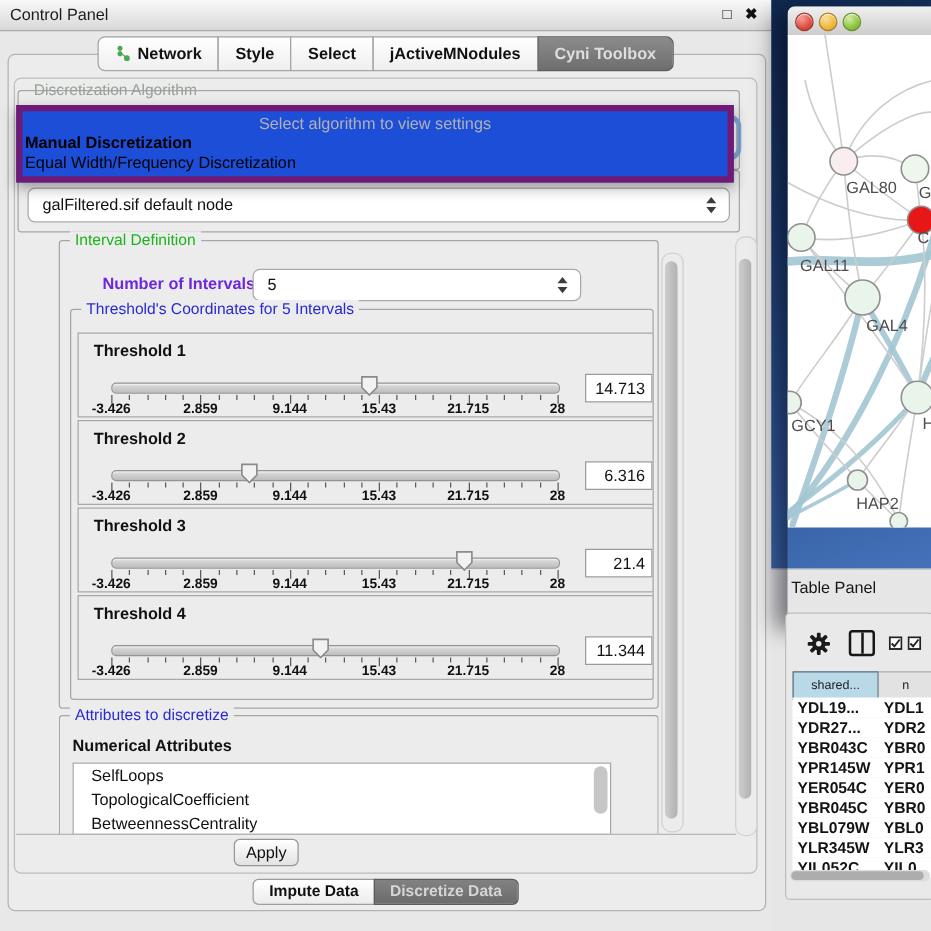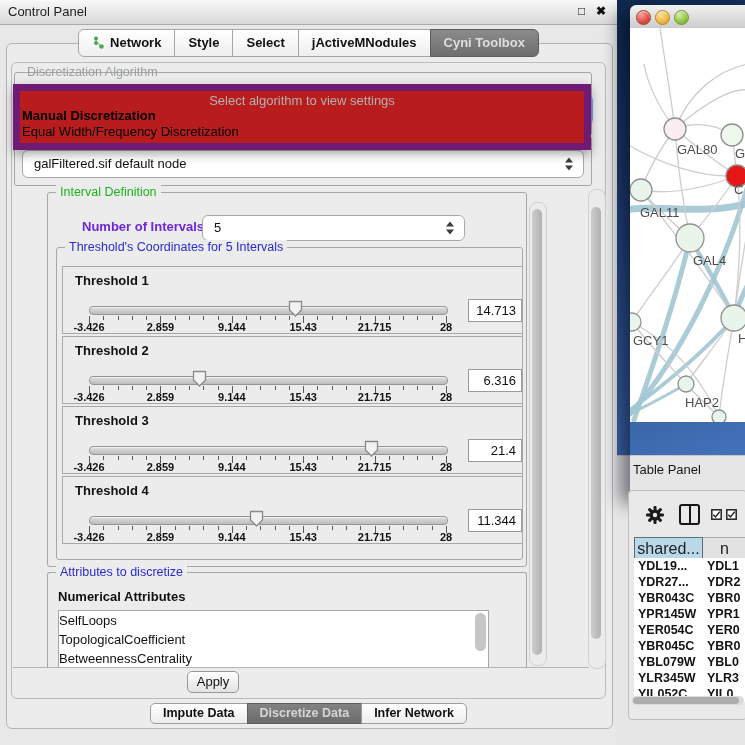--- a/index.html
+++ b/index.html
@@ -36,41 +36,41 @@
   .t-green{color:#1db31d;}
   .t-blue{color:#2a2ad0;}
   
   .combo{background:#fff;border:1px solid #a9a9a9;border-radius:6px;font-size:13px;color:#111;}
   .combo .val{position:absolute;left:11px;top:0;line-height:inherit;white-space:nowrap;}
   .spin{position:absolute;right:9px;top:50%;transform:translateY(-50%);width:9px;height:13px;}
   .spin::before{content:"";position:absolute;left:0;top:0;border-left:4.5px solid transparent;border-right:4.5px solid transparent;border-bottom:5px solid #3c3c3c;}
   .spin::after{content:"";position:absolute;left:0;bottom:0;border-left:4.5px solid transparent;border-right:4.5px solid transparent;border-top:5px solid #3c3c3c;}
   .focus-ring{box-shadow:0 0 0 3px rgba(98,153,216,.8);}
   
-  .popup{left:13px;top:84px;width:564px;height:52px;background:#b91c1c;border:7px solid #701a75;
+  .popup{left:13px;top:84px;width:564px;height:52px;background:#1d4ed8;border:5px solid #701a75;
          box-shadow:0 4px 10px rgba(0,0,0,.35);z-index:20;}
   .popup .ph{position:absolute;left:0;top:2px;width:100%;text-align:center;font-size:13px;color:#b2b2b2;}
   .popup .opt{position:absolute;left:2px;font-size:13px;color:#000;white-space:nowrap;}
   .popup .opt.b{font-weight:bold;}
   
   .th-panel{position:absolute;left:62px;width:459px;height:66px;background:#ececec;border:1px solid #a8a8a8;}
   .th-label{position:absolute;left:12px;top:6px;font-size:13px;font-weight:bold;color:#111;}
   .th-track{position:absolute;left:26px;top:39px;width:357px;height:7px;border:1px solid #949494;border-radius:4px;
             background:linear-gradient(#dedede,#bdbdbd);box-shadow:inset 0 1px 1px rgba(255,255,255,.6);}
   .th-thumb{position:absolute;top:33px;}
   .tick{position:absolute;width:1px;background:#5a5a5a;}
   .ticklab{position:absolute;top:54px;width:50px;text-align:center;font-size:11px;font-weight:bold;color:#111;}
   .th-value{position:absolute;left:405px;top:32px;width:47px;height:21px;background:#fff;border:1px solid #9a9a9a;
             font-size:13px;color:#111;text-align:right;line-height:21px;padding-right:5px;}
   
   .vsb{background:#ececec;border:1px solid #d0d0d0;border-radius:8px;}
   .vsb .thumb{position:absolute;left:2px;width:10px;background:linear-gradient(90deg,#cdcdcd,#b2b2b2);border-radius:6px;}
   
   .attr-list{left:58px;top:610px;width:429px;height:56px;background:#fff;border:1px solid #a6a6a6;overflow:hidden;}
-  .attr-item{height:19px;line-height:19px;font-size:13px;color:#111;white-space:nowrap;}
+  .attr-item{height:19px;line-height:19px;padding-left:14px;font-size:13px;color:#111;white-space:nowrap;}
   .list-sb{position:absolute;right:2px;top:2px;width:11px;height:38px;background:#c6c6c6;border-radius:6px;}
   
   .apply-btn{left:187px;top:671px;width:50px;height:20px;line-height:20px;text-align:center;font-size:13px;color:#111;
              background:linear-gradient(#ffffff,#e2e2e2);border:1px solid #979797;border-radius:5px;}
   
   .right-blue{left:617px;top:0;width:128px;height:455px;
               background:linear-gradient(160deg,#0f2a50 0%,#1d3c6e 35%,#2f5695 68%,#4472ba 100%);}
   .net-window{left:630px;top:5px;width:115px;height:492px;border-radius:6px 0 0 0;overflow:hidden;
               box-shadow:-10px 6px 18px rgba(0,0,15,.5);}
   .net-titlebar{position:absolute;left:0;top:0;width:100%;height:23px;background:linear-gradient(#f1f1f1,#cccccc);border-bottom:1px solid #979797;}
@@ -78,21 +78,21 @@
   .light.red{left:6px;background:radial-gradient(circle at 35% 30%,#f6a09a,#df4b41 60%,#b23730);border:1px solid #9e3b33;}
   .light.yellow{left:25px;background:radial-gradient(circle at 35% 30%,#fadf9b,#eeb73c 60%,#cf9a2d);border:1px solid #ad8127;}
   .light.green{left:44px;background:radial-gradient(circle at 35% 30%,#d4eca6,#8bc43e 60%,#6fa52f);border:1px solid #699430;}
   .net-canvas{position:absolute;left:0;top:23px;width:115px;height:394px;background:#fff;}
   .right-lower{left:617px;top:455px;width:128px;height:290px;background:#e6e6e6;border-top:1px solid #c8c8c8;}
   .tp-title{left:633px;top:462px;font-size:13px;color:#161616;text-align:right;}
   .tp-panel{left:628px;top:490px;width:117px;height:228px;background:#e9e9e9;border:1px solid #bdbdbd;border-radius:4px;overflow:hidden;}
   .col-icon{position:absolute;width:17px;height:17px;border:2px solid #161616;border-radius:3px;}
   .col-icon::after{content:"";position:absolute;left:50%;top:0;width:2px;height:100%;background:#161616;transform:translateX(-1px);}
   .chk{position:absolute;width:11px;height:11px;}
-  .hdr-cell{position:absolute;height:21px;line-height:21px;font-size:16px;color:#222;text-align:center;overflow:hidden;white-space:nowrap;}
+  .hdr-cell{position:absolute;height:21px;line-height:21px;font-size:10px;color:#222;text-align:center;overflow:hidden;white-space:nowrap;}
   .trow{position:absolute;left:5px;width:200px;height:16px;background:#fff;}
   .tcell{position:absolute;top:0;font-size:12.5px;font-weight:600;color:#131313;line-height:16px;white-space:nowrap;}
   .hsb-track{position:absolute;left:3px;width:112px;height:9px;background:#dcdcdc;border-radius:5px;}
   .hsb-thumb{position:absolute;left:1px;top:1px;width:106px;height:7px;background:#adadad;border-radius:4px;}
   .line{background:#b5b5b5;}
   svg text{font-family:"Liberation Sans",sans-serif;}
 </style>
 </head>
 <body>
 
@@ -335,21 +335,20 @@
   <div class="attr-item">SelfLoops</div>
       <div class="attr-item">TopologicalCoefficient</div>
       <div class="attr-item">BetweennessCentrality</div>
     </div>
   <div class="abs line" style="left:13px;top:667px;width:576px;height:1px;"></div>
 
   <div class="abs apply-btn">Apply</div>
   <div class="abs tabrow bottom-tabs" id="bottom-tabs-host">
       <div class="btab">Impute Data</div>
       <div class="btab sel">Discretize Data</div>
-      <div class="btab">Infer Network</div>
     </div>
 
   <div class="abs right-blue"></div>
   <div class="abs right-lower"></div>
   <div class="abs tp-title">Table Panel</div>
 
   <div class="abs net-window">
     <div class="net-titlebar">
       <span class="light red"></span>
       <span class="light yellow"></span>

